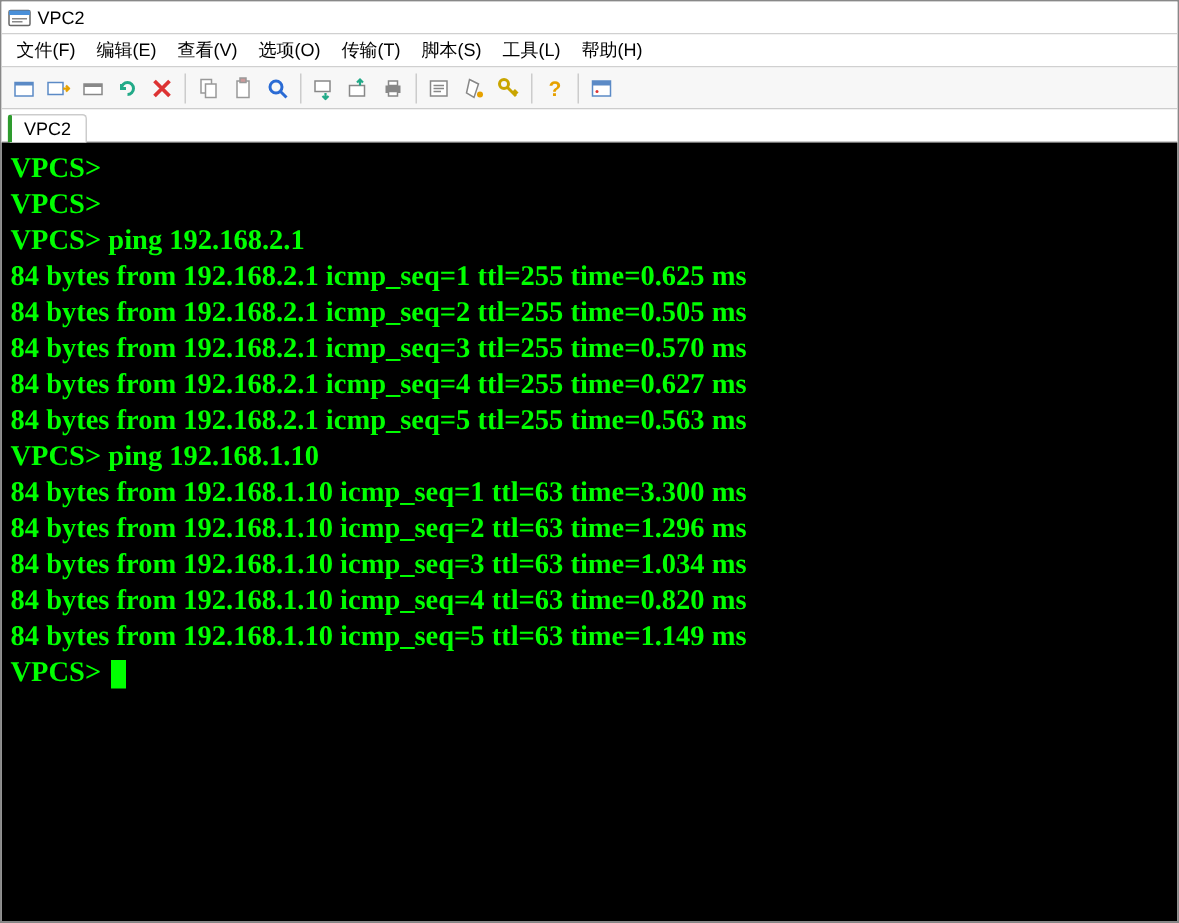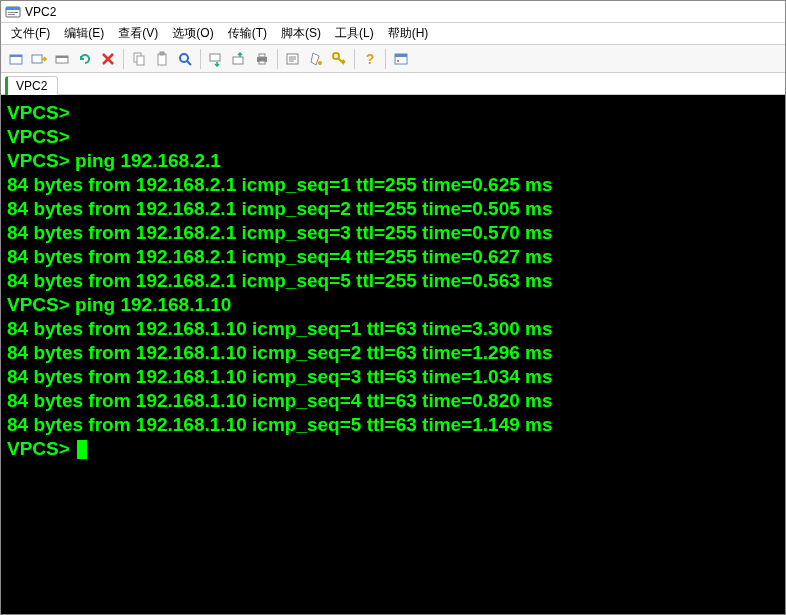--- a/index.html
+++ b/index.html
@@ -88,21 +88,21 @@
     border-bottom: none;
     border-radius: 3px 3px 0 0;
     position: relative;
     top: 1px;
     cursor: pointer;
     border-left: 3px solid #2e9b2e;
   }
   .terminal {
     background: #000;
     color: #00ff00;
-    font-family: Liberation Sans, sans-serif;
+    font-family: Liberation Serif, serif;
     font-size: 19px;
     line-height: 24px;
     padding: 6px 6px;
     height: calc(100% - 22px - 22px - 28px - 22px);
     white-space: pre;
     overflow: hidden;
     font-weight: bold;
   }
   .terminal .line { display: block; }
   .cursor {

